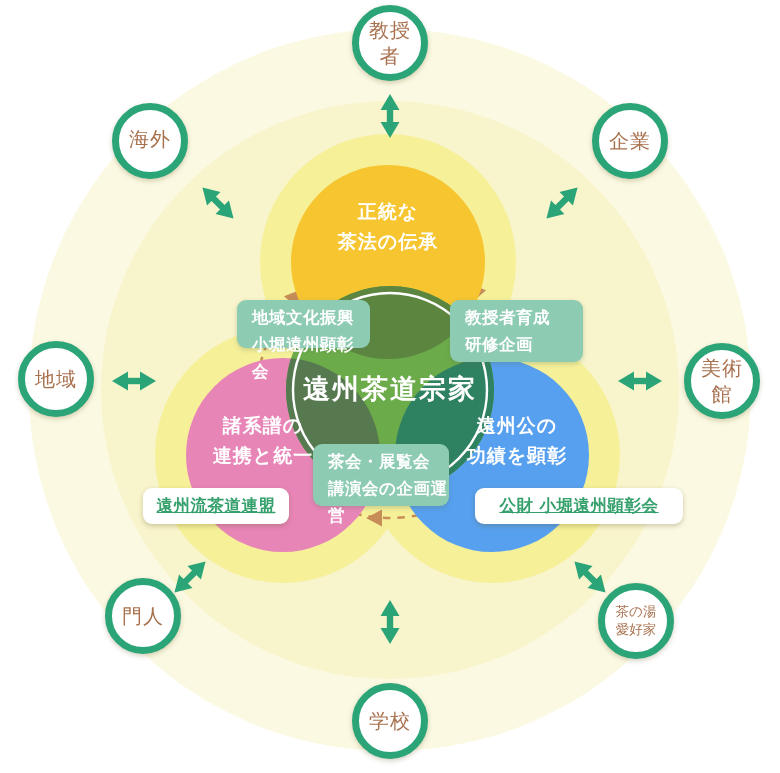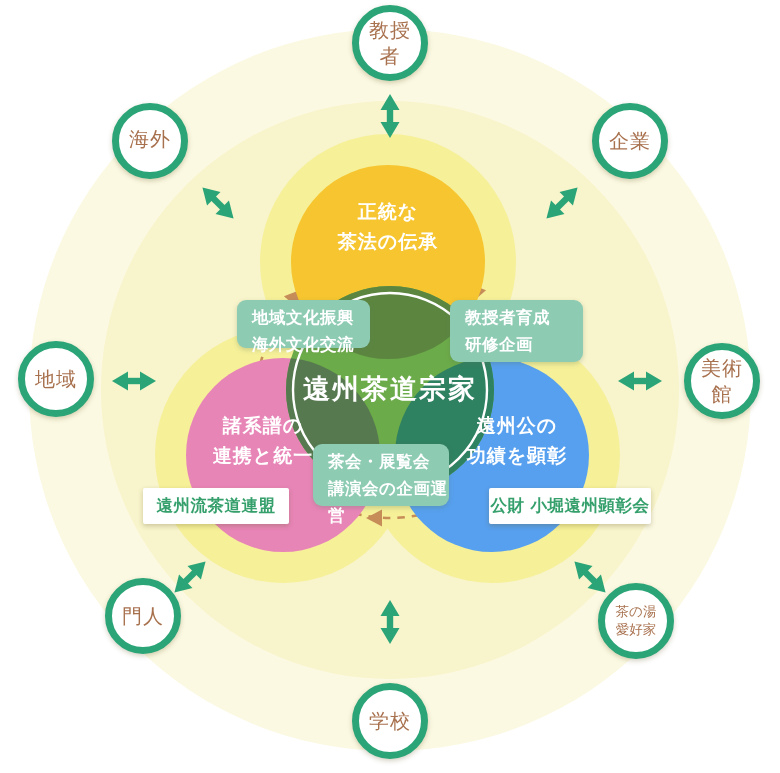--- a/index.html
+++ b/index.html
@@ -23,27 +23,28 @@
     position:absolute;box-sizing:border-box;background:#8dcbb3;border-radius:9px;
     color:#fff;font-size:16.5px;line-height:27px;font-weight:600;letter-spacing:.5px;
     padding:4px 0 0 15px;box-shadow:0 2px 5px rgba(90,120,90,.28);
   }
   .act-left{left:197px;top:300px;width:133px;height:48px;margin-left:40px;}
   .act-right{left:450px;top:300px;width:133px;height:62px;}
   .act-bottom{left:313px;top:444px;width:136px;height:62px;}
 
   
   .pill{
-    position:absolute;background:#fff;border-radius:2px;color:#35a06c;
+    position:absolute;background:#fff;border-radius:9px;color:#35a06c;
     font-weight:bold;font-size:16.5px;letter-spacing:.5px;
     display:flex;align-items:center;justify-content:center;
     box-shadow:0 2px 5px rgba(100,90,40,.3);
+    text-decoration:underline;
   }
   .pill-federation{left:143px;top:488px;width:146px;height:36px;}
-  .pill-foundation{left:489px;top:488px;width:162px;height:36px;}
+  .pill-foundation{left:475px;top:488px;width:208px;height:36px;}
 
   
   .sat{
     position:absolute;width:76px;height:76px;box-sizing:border-box;
     border:7px solid #2ba578;border-radius:50%;background:#fff;
     display:flex;flex-direction:column;align-items:center;justify-content:center;
     color:#a8714e;font-size:20px;line-height:1.3;text-align:center;letter-spacing:1px;
     box-shadow:0 2px 5px rgba(110,100,50,.3);
   }
   .sat.two{font-size:13.5px;letter-spacing:0;}
@@ -123,21 +124,21 @@
     <div>連携と統一</div>
   </div>
   <div class="lbl lbl-achievements">
     <div>遠州公の</div>
     <div>功績を顕彰</div>
   </div>
   <div class="lbl lbl-center">遠州茶道宗家</div>
 
   <div class="act act-left">
     <div>地域文化振興</div>
-    <div>海外文化交流</div>
+    <div>小堀遠州顕彰会</div>
   </div>
   <div class="act act-right">
     <div>教授者育成</div>
     <div>研修企画</div>
   </div>
   <div class="act act-bottom">
     <div>茶会・展覧会</div>
     <div>講演会の企画運営</div>
   </div>
 

